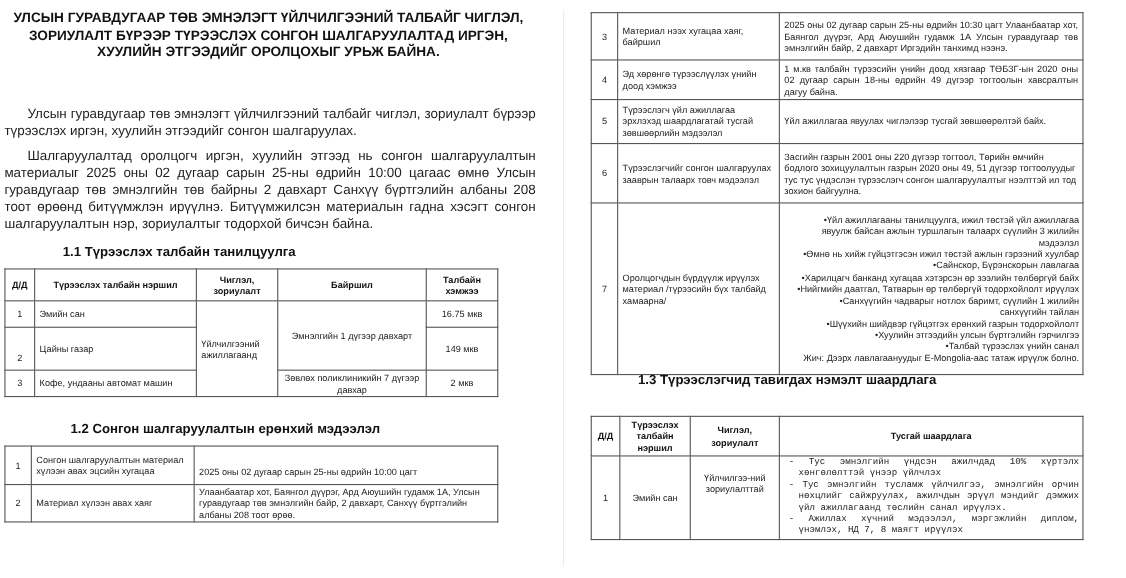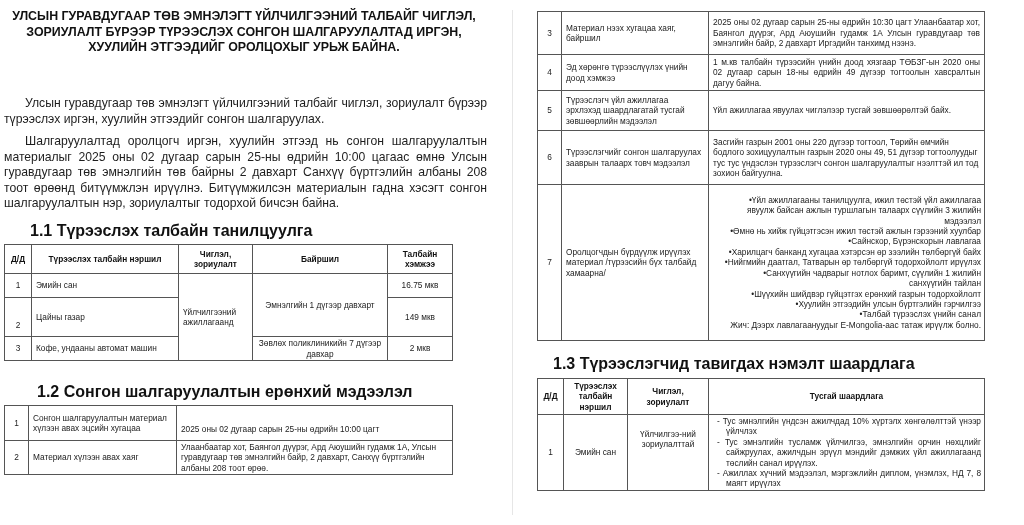--- a/index.html
+++ b/index.html
@@ -10,35 +10,35 @@
   .page { position: absolute; top: 0; height: 525px; background: #fff; }
   #page-left { left: 0; width: 512px; }
   #page-right { left: 513px; width: 511px; }
   .divider { position: absolute; left: 512px; top: 10px; width: 1px; height: 505px; background: #e6e6e6; }
 
   .title {
     position: absolute; left: 8px; top: 9px; width: 472px;
     font-weight: bold; font-size: 12.4px; line-height: 15.5px; text-align: center; color: #111;
   }
   .h1 { position: absolute; font-weight: bold; font-size: 12.2px; color: #111; }
-  .h2 { position: absolute; font-weight: bold; font-size: 16px; color: #111; }
+  .h2 { position: absolute; font-weight: bold; font-size: 12px; color: #111; margin-left: 27px; }
   .para {
     position: absolute; font-size: 12.2px; line-height: 15.6px; text-align: justify;
     text-indent: 21px; color: #1e1e1e;
   }
 
   table { position: absolute; border-collapse: collapse; font-size: 8.3px; color: #222; table-layout: fixed; }
   td, th { border: 1px solid #555; padding: 1px 4px; vertical-align: middle; line-height: 10.4px; }
   th { font-weight: bold; text-align: center; color: #111; }
   .c { text-align: center; }
   .just { text-align: justify; }
   ul.b { list-style: none; margin: 0; padding: 0; }
   ul.b li { padding-left: 12px; text-indent: -7px; }
   ul.b li::before { content: "\2022"; display: inline-block; width: 7px; text-indent: 0; }
-  ul.d { list-style: none; margin: 0; padding: 0; }
+  ul.d { list-style: none; margin: 0; padding: 0; font-family: Liberation Mono, monospace; }
   ul.d li { padding-left: 14px; text-indent: -9px; text-align: justify; }
   ul.d li::before { content: "- "; }
 </style>
 </head>
 <body>
 
 <div id="page-left" class="page">
   <div class="title">УЛСЫН ГУРАВДУГААР ТӨВ ЭМНЭЛЭГТ ҮЙЛЧИЛГЭЭНИЙ ТАЛБАЙГ ЧИГЛЭЛ, ЗОРИУЛАЛТ БҮРЭЭР ТҮРЭЭСЛЭХ СОНГОН ШАЛГАРУУЛАЛТАД ИРГЭН, ХУУЛИЙН ЭТГЭЭДИЙГ ОРОЛЦОХЫГ УРЬЖ БАЙНА.</div>
 
   <div class="para" style="left:4px; top:96px; width:483px;">Улсын гуравдугаар төв эмнэлэгт үйлчилгээний талбайг чиглэл, зориулалт бүрээр түрээслэх иргэн, хуулийн этгээдийг сонгон шалгаруулах.</div>
@@ -150,21 +150,21 @@
           <li>Шүүхийн шийдвэр гүйцэтгэх ерөнхий газрын тодорхойлолт</li>
           <li>Хуулийн этгээдийн улсын бүртгэлийн гэрчилгээ</li>
           <li>Талбай түрээслэх үнийн санал</li>
         </ul>
         <div>Жич: Дээрх лавлагаануудыг E-Mongolia-аас татаж ирүүлж болно.</div>
       </td>
     </tr>
   </tbody>
     </table>
 
-  <div class="h2" style="left:40px; top:355px;">1.3 Түрээслэгчид тавигдах нэмэлт шаардлага</div>
+  <div class="h2" style="left:40px; top:338px;">1.3 Түрээслэгчид тавигдах нэмэлт шаардлага</div>
 
   <table style="left:24px; top:378px; width:447px;">
     <colgroup>
         <col style="width:26px">
         <col style="width:64px">
         <col style="width:81px">
         <col style="width:276px">
       </colgroup>
     <tbody>
         <tr style="height:36px">

